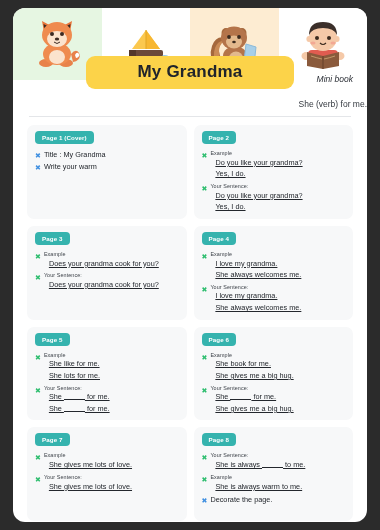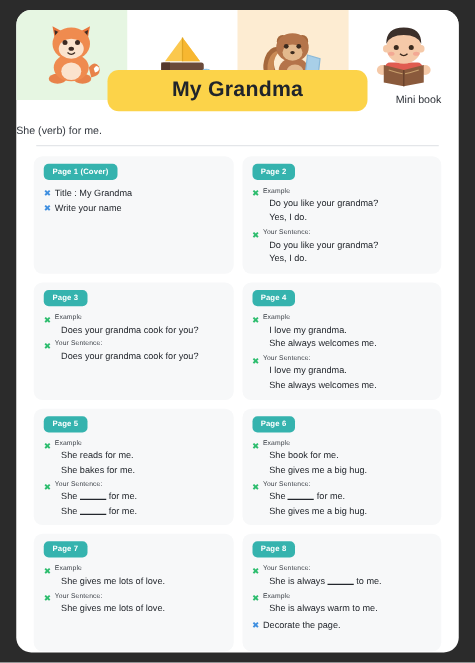--- a/index.html
+++ b/index.html
@@ -54,24 +54,25 @@
     letter-spacing:.2px;
     white-space:nowrap;
   }
   .minibook{
     position:absolute;
     right:14px;top:66px;
     font-size:8.5px;
     color:#2b2f36;
     z-index:6;
     white-space:nowrap;
+    font-style:italic;
   }
 
   .subtitle{
-    text-align:left;
+    text-align:right;
     font-size:8.5px;
     color:#33383f;
     margin-top:19px;
     flex-shrink:0;
   }
   .divider{
     height:1px;background:#e4e6e9;
     margin:7px 16px 0 16px;
     flex-shrink:0;
   }
@@ -133,20 +134,21 @@
     font-size:7.3px;
     color:#23272d;
     letter-spacing:0;
   }
   .sentence{
     font-size:7.3px;
     color:#23272d;
     line-height:1.45;
     padding-left:5px;
     white-space:nowrap;
+    text-decoration:underline;
   }
   .sentence .blank{
     display:inline-block;
     border-bottom:1px solid #23272d;
     width:21px;
     vertical-align:-1px;
   }
 </style>
 </head>
 <body>
@@ -246,21 +248,21 @@
         <div class="card-body">
           <div class="block">
             <span class="bullet blue">✖</span>
             <div class="block-content">
               <div class="block-label big">Title : My Grandma</div>
             </div>
           </div>
           <div class="block">
             <span class="bullet blue">✖</span>
             <div class="block-content">
-              <div class="block-label big">Write your name</div>
+              <div class="block-label big">Write your warm</div>
             </div>
           </div>
         </div>
       </div>
       <div class="card">
         <div class="badge">Page 2</div>
         <div class="card-body">
           <div class="block">
             <span class="bullet">✖</span>
             <div class="block-content">
@@ -319,22 +321,22 @@
           </div>
         </div>
       </div>
       <div class="card">
         <div class="badge">Page 5</div>
         <div class="card-body">
           <div class="block">
             <span class="bullet">✖</span>
             <div class="block-content">
               <div class="block-label">Example</div>
-              <div class="sentence">She reads for me.</div>
-              <div class="sentence">She bakes for me.</div>
+              <div class="sentence">She like for me.</div>
+              <div class="sentence">She lots for me.</div>
             </div>
           </div>
           <div class="block">
             <span class="bullet">✖</span>
             <div class="block-content">
               <div class="block-label">Your Sentence:</div>
               <div class="sentence">She <span class="blank"></span> for me.</div>
               <div class="sentence">She <span class="blank"></span> for me.</div>
             </div>
           </div>

